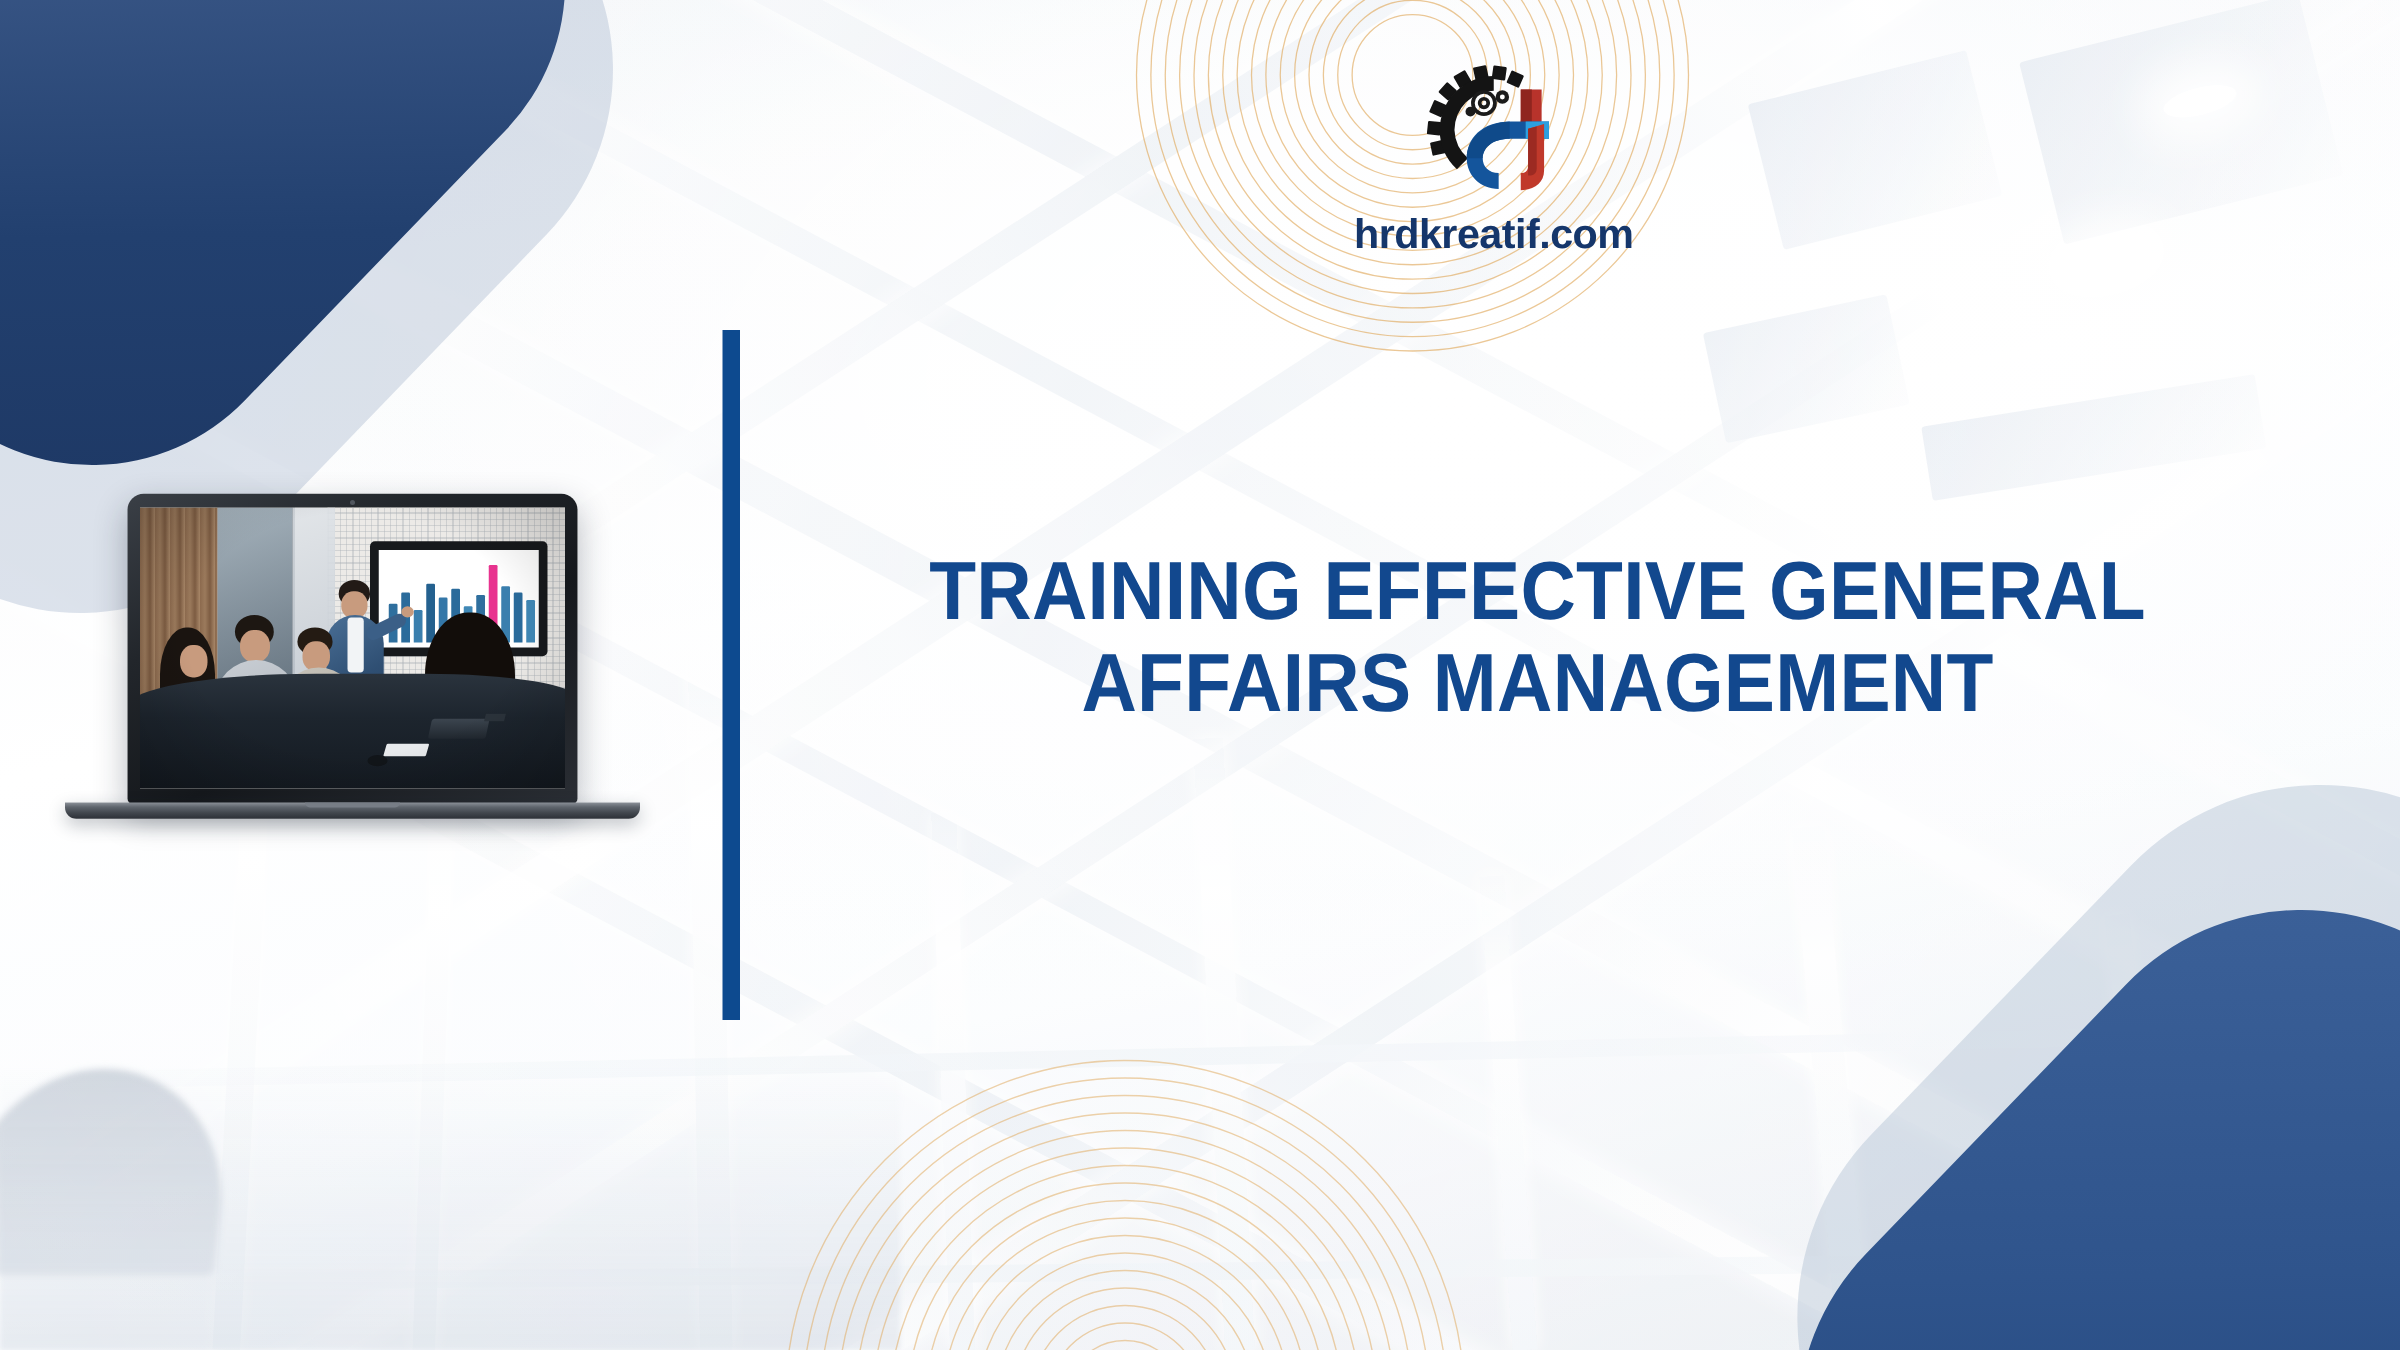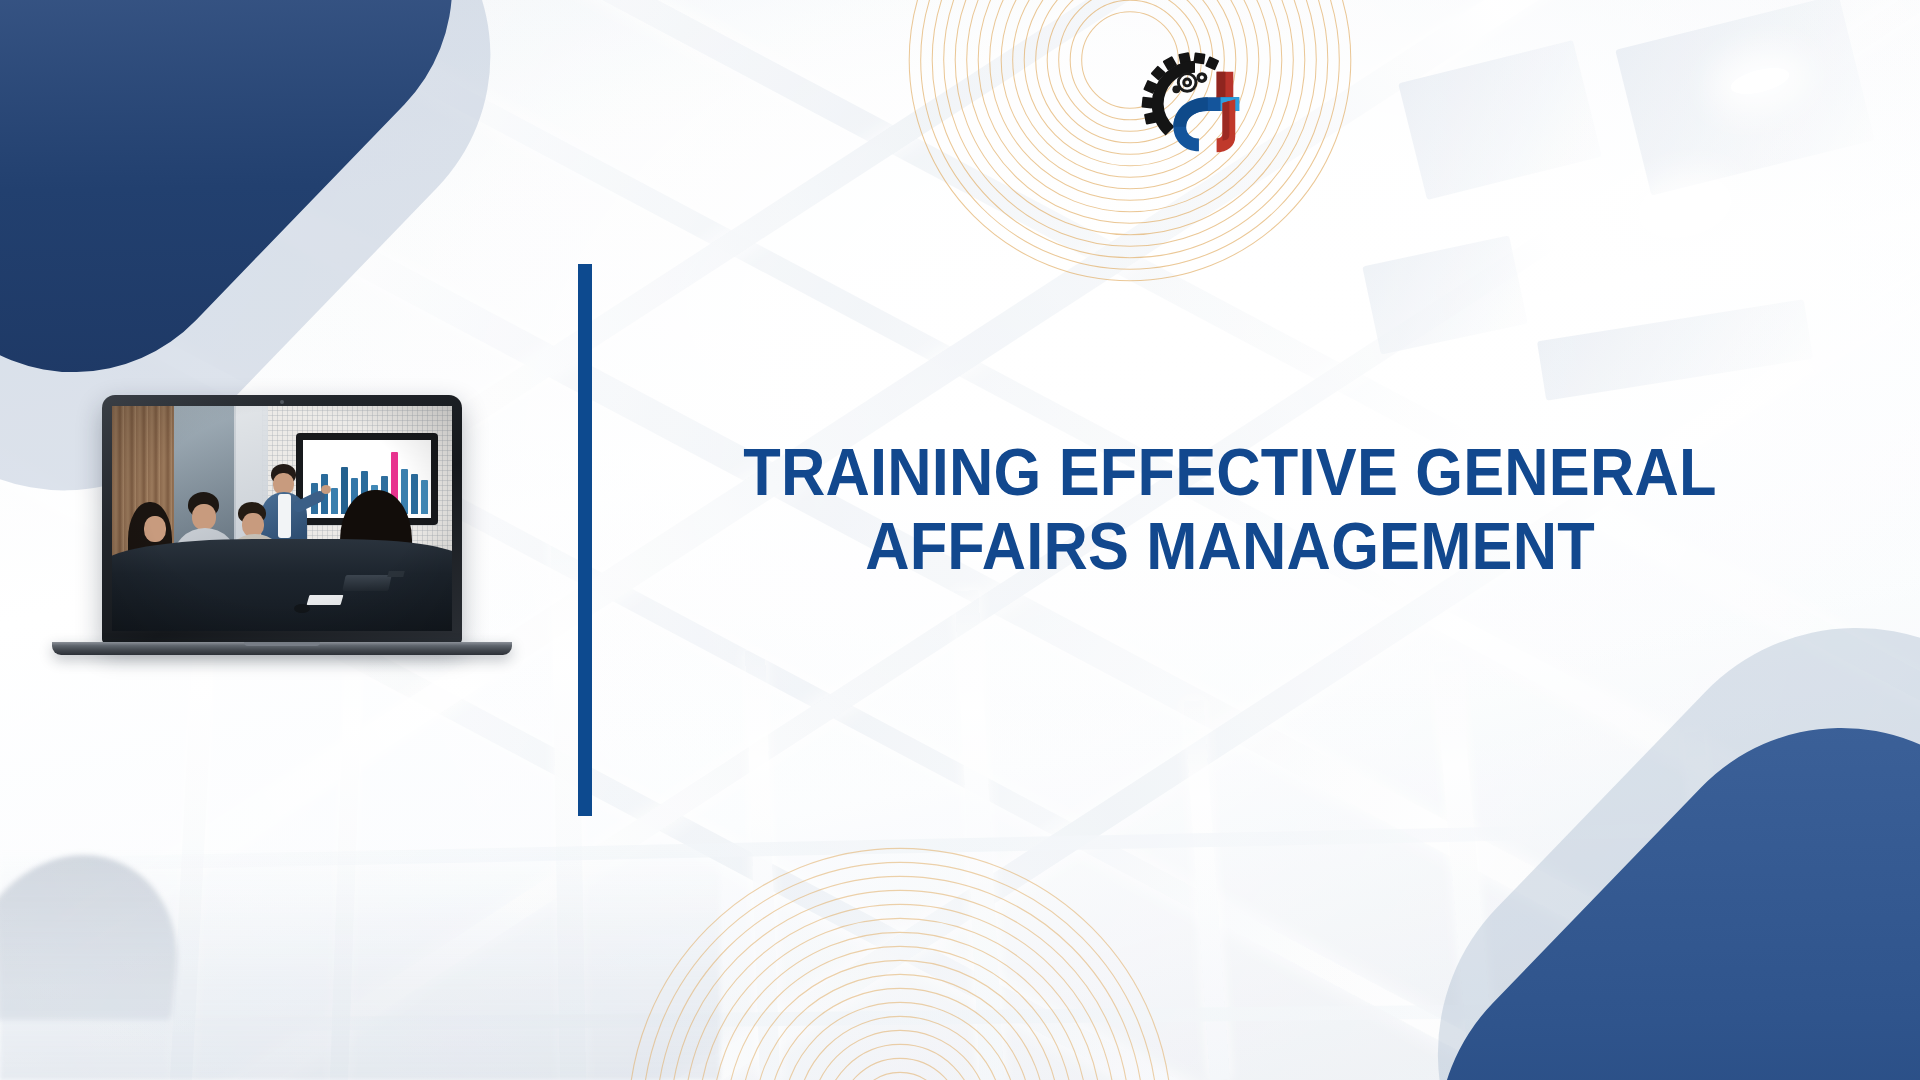--- a/index.html
+++ b/index.html
@@ -487,20 +487,21 @@
                C56 88 51 83 51 76
                C51 68 58 60 74 60
                L105 60
                L105 46 Z" fill="#14559c"></path>
       <path d="M86 46 L105 46 L105 60 L86 60 Z" fill="#2d9fdf"></path>
       <path d="M38 76 C38 62 50 47 73 46 L73 60 C58 60 51 68 51 76 Z" fill="#0f4a8a"></path>
 
       <path d="M88 52 L101 48 L101 86 C101 96 93 102 82 102 L82 88 C86 88 88 86 88 82 Z" fill="#c0392b"></path>
       <path d="M88 52 L95 50 L95 84 C95 90 90 90 88 90 Z" fill="#9c2a22"></path>
     </svg>
+    <div class="logo-word">hrdkreatif.com</div>
   </div>
 
   <div class="divider"></div>
 
   <div class="title">
     <div>TRAINING EFFECTIVE GENERAL</div>
     <div>AFFAIRS MANAGEMENT</div>
   </div>
 
   <div class="laptop">

